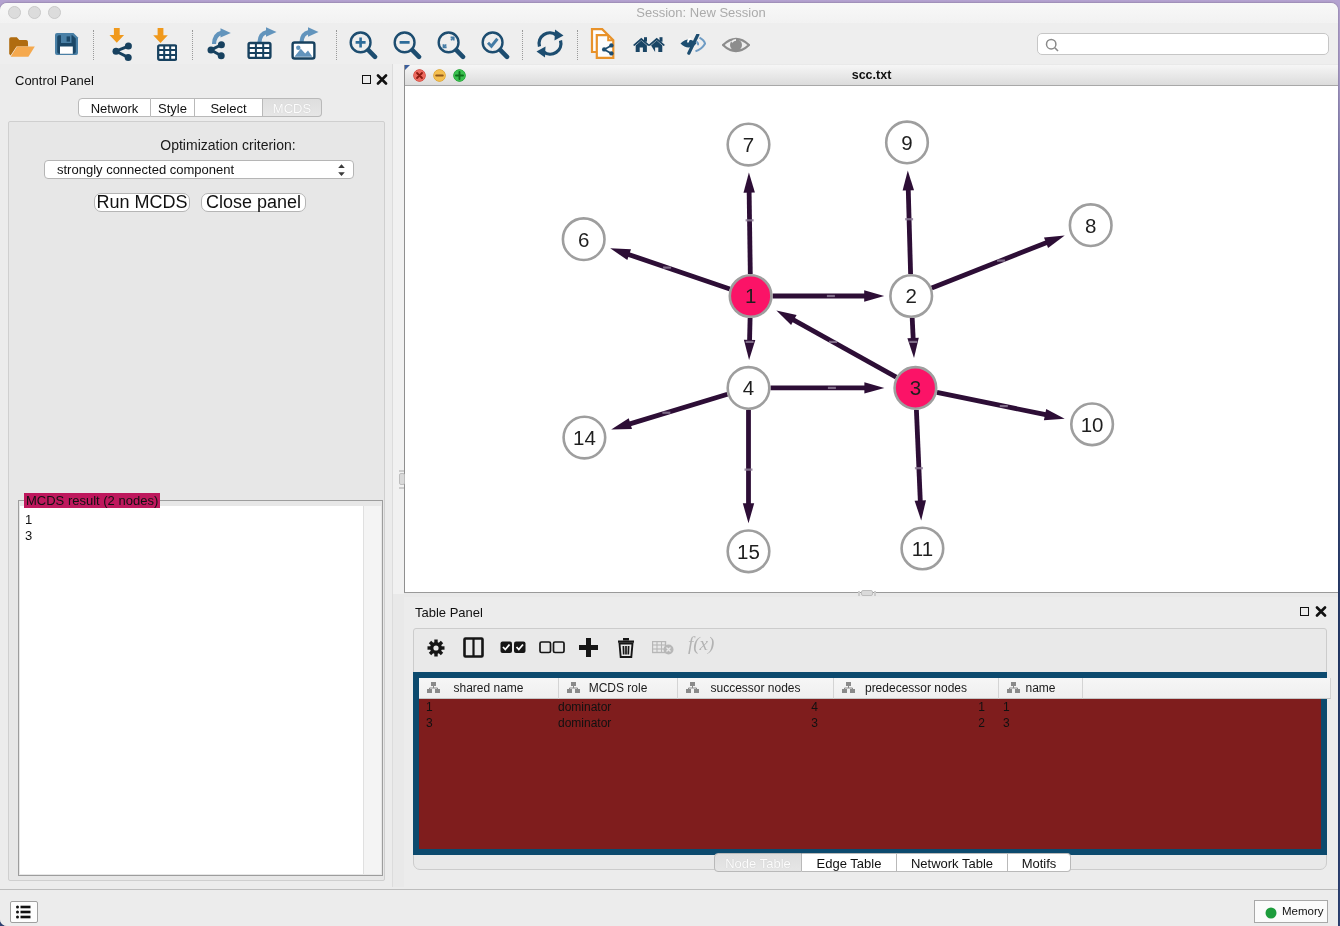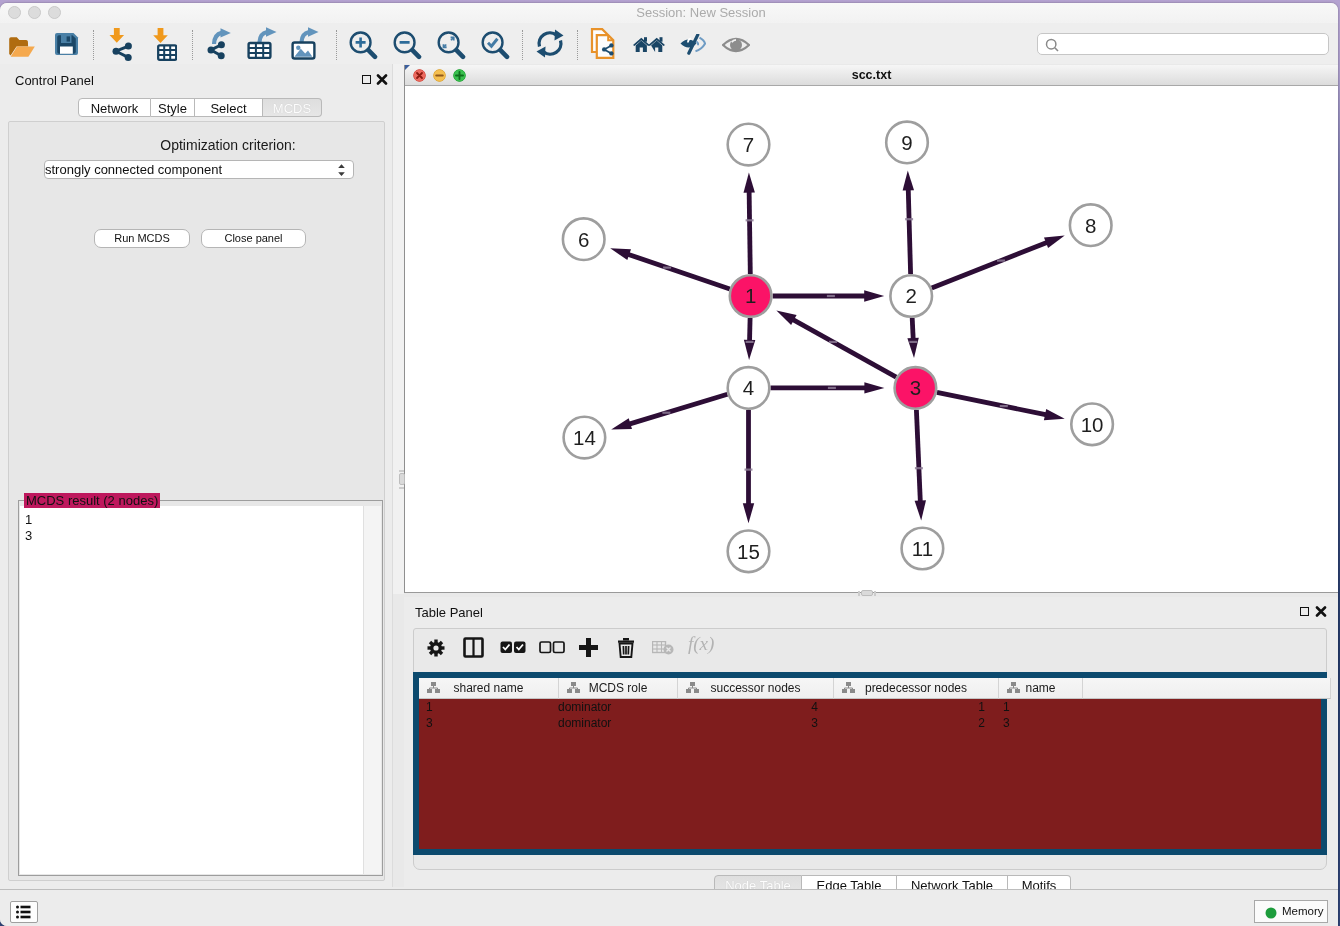--- a/index.html
+++ b/index.html
@@ -35,23 +35,23 @@
 .tab.first{border-left:1px solid #b9b9b9;border-radius:4px 0 0 4px;}
 .tab.last{border-radius:0 4px 4px 0;}
 .tab.sel{background:linear-gradient(#dedede,#e6e6e6);color:#fdfdfd;
   text-shadow:0 0 1px #bdbdbd;}
 
 #cpcontent{position:absolute;left:8px;top:57px;width:377px;height:760px;
   background:#e7e7e7;border:1px solid #cfcfcf;border-radius:2px;box-sizing:border-box;}
 #optlabel{position:absolute;left:0;top:73px;width:456px;text-align:center;font-size:14px;color:#1a1a1a;}
 #optsel{position:absolute;left:44px;top:96px;width:310px;height:19px;background:#fff;
   border:1px solid #b5b5b5;border-radius:4px;box-sizing:border-box;font-size:13px;color:#111;
-  line-height:17px;padding-left:0;}
+  line-height:17px;padding-left:12px;}
 .btn{position:absolute;height:19px;background:#fff;border:1px solid #b5b5b5;border-radius:7px;
-  box-sizing:border-box;font-size:11px;color:#111;text-align:center;line-height:17px;margin-top:36px;}
+  box-sizing:border-box;font-size:18px;color:#111;text-align:center;line-height:17px;}
 
 #mcdsbox{position:absolute;left:18px;top:436px;width:365px;height:376px;
   border:1px solid #9d9d9d;box-sizing:border-box;}
 #mcdslegend{position:absolute;left:5px;top:-8px;background:#be185d;padding:0 2px;
   font-size:13px;color:#111;}
 #mcdstext{position:absolute;left:1px;top:5px;right:1px;bottom:1px;background:#fff;
   font-size:13px;color:#111;line-height:16.5px;padding:5.5px 0 0 5px;box-sizing:border-box;}
 #mcdsscroll{position:absolute;right:1px;top:5px;width:17px;bottom:1px;background:#f4f4f4;
   border-left:1px solid #e0e0e0;}
 
@@ -484,21 +484,21 @@
         <div class="trow" style="left:154px;top:102px;">dominator</div>
         <div class="trow" style="left:268px;top:102px;width:146px;text-align:right;">4</div>
         <div class="trow" style="left:424px;top:102px;width:157px;text-align:right;">1</div>
         <div class="trow" style="left:599px;top:102px;">1</div>
         <div class="trow" style="left:22px;top:118px;">3</div>
         <div class="trow" style="left:154px;top:118px;">dominator</div>
         <div class="trow" style="left:268px;top:118px;width:146px;text-align:right;">3</div>
         <div class="trow" style="left:424px;top:118px;width:157px;text-align:right;">2</div>
         <div class="trow" style="left:599px;top:118px;">3</div>
 
-        <div class="tabrow" style="left:290px;top:278px;position:absolute;padding-left:20px;">
+        <div class="tabrow" style="left:290px;top:256px;position:absolute;padding-left:20px;">
           <div class="tab first sel" style="width:88px;">Node Table</div>
           <div class="tab" style="width:95px;">Edge Table</div>
           <div class="tab" style="width:111px;">Network Table</div>
           <div class="tab last" style="width:63px;">Motifs</div>
         </div>
 
       </div>
     </div>
   </div>
   <div id="statusbar">

